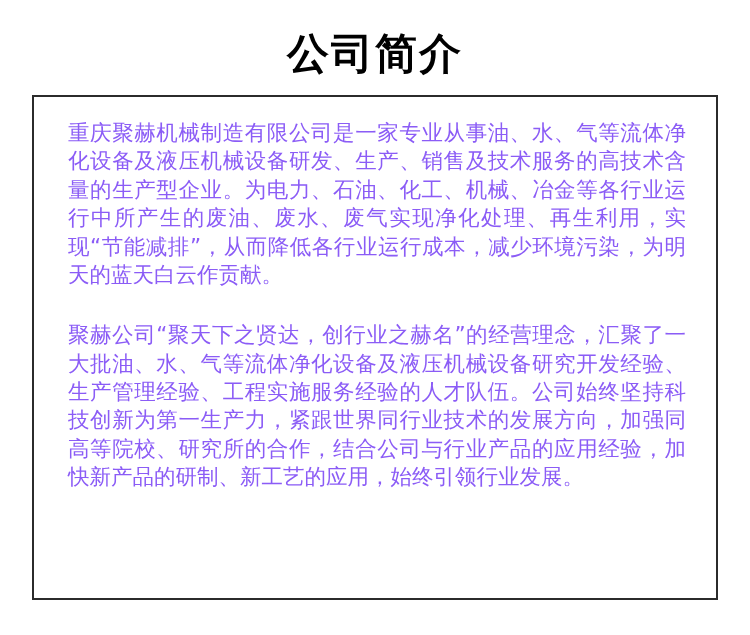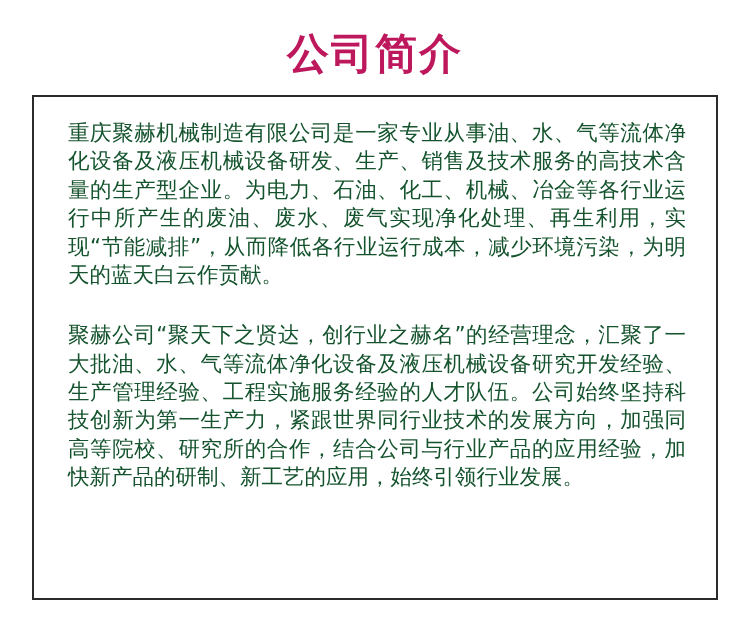--- a/index.html
+++ b/index.html
@@ -19,21 +19,21 @@
     width: 750px;
     height: 635px;
     box-sizing: border-box;
     padding: 0;
   }
   .title {
     text-align: center;
     font-size: 42px;
     font-weight: bold;
     letter-spacing: 2px;
-    color: #be185d;
+    color: #000000;
     margin: 0;
     padding-top: 26px;
     padding-bottom: 22px;
     font-family: "DejaVu Sans", "Liberation Sans", sans-serif;
   }
   .content-box {
     position: absolute;
     left: 32px;
     top: 95px;
     width: 686px;
@@ -41,21 +41,21 @@
     box-sizing: border-box;
     border: 2px solid #2b2b2b;
     background: #ffffff;
     padding: 22px 30px 20px 34px;
   }
   .para {
     font-size: 21.5px;
     line-height: 1.32;
     text-align: justify;
     text-justify: inter-ideograph;
-    color: #14532d;
+    color: #8b5cf6;
     margin: 0;
     font-family: "DejaVu Sans", "Liberation Sans", sans-serif;
     letter-spacing: 0px;
   }
   .para + .para {
     margin-top: 32px;
   }
 </style>
 </head>
 <body>

